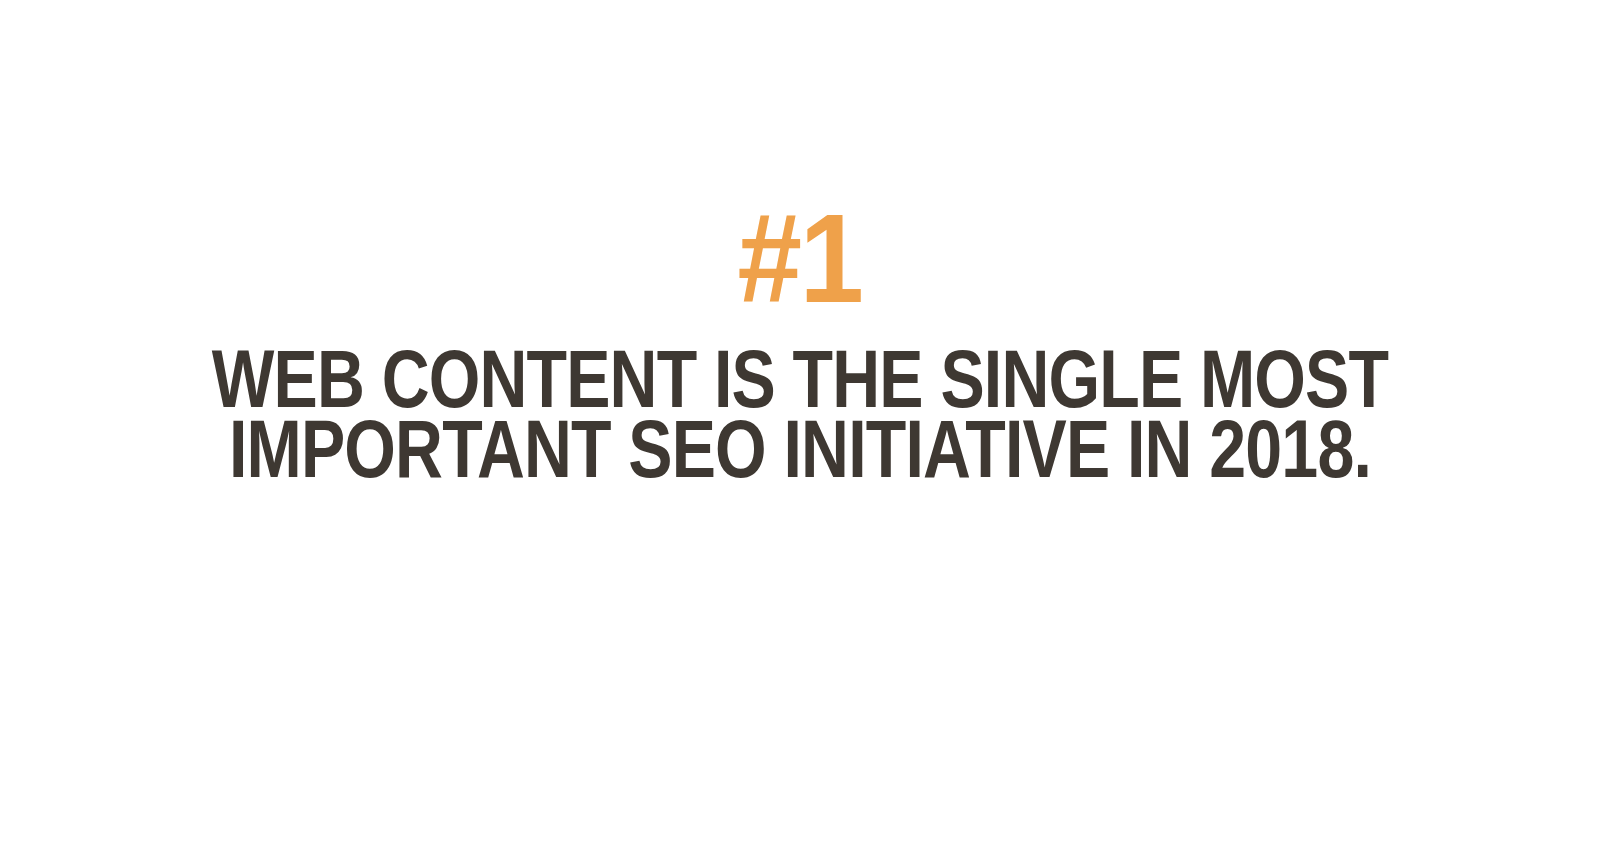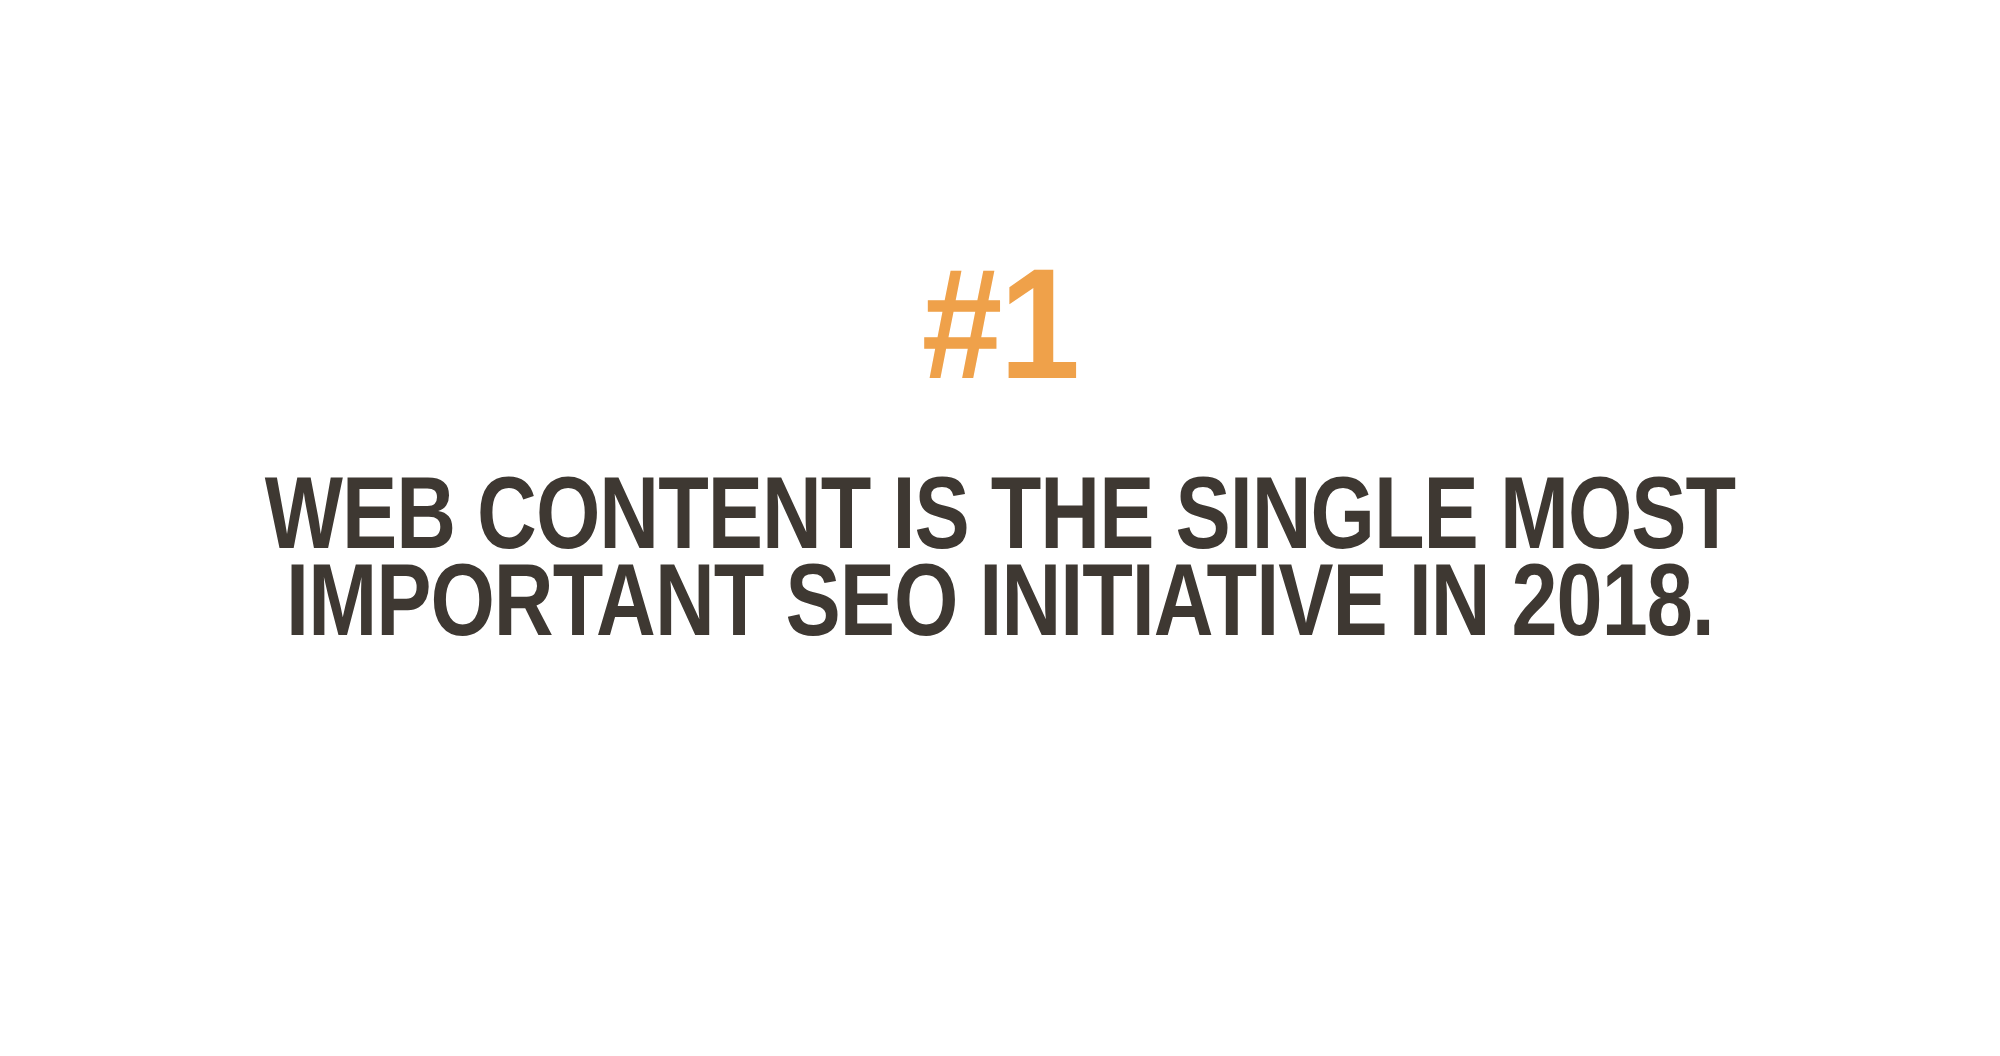--- a/index.html
+++ b/index.html
@@ -43,21 +43,21 @@
     letter-spacing: -0.02em;
     color: #EFA14A;
     transform: scaleX(0.92);
     transform-origin: center center;
     -webkit-font-smoothing: antialiased;
   }
 
   
   .headline-wrap {
     position: absolute;
-    top: 376px;
+    top: 344px;
     left: 0;
     width: 1600px;
     text-align: center;
   }
 
   .headline-line {
     display: block;
     font-family: "Liberation Sans", "DejaVu Sans", sans-serif;
     font-weight: 700;
     font-size: 82px;

